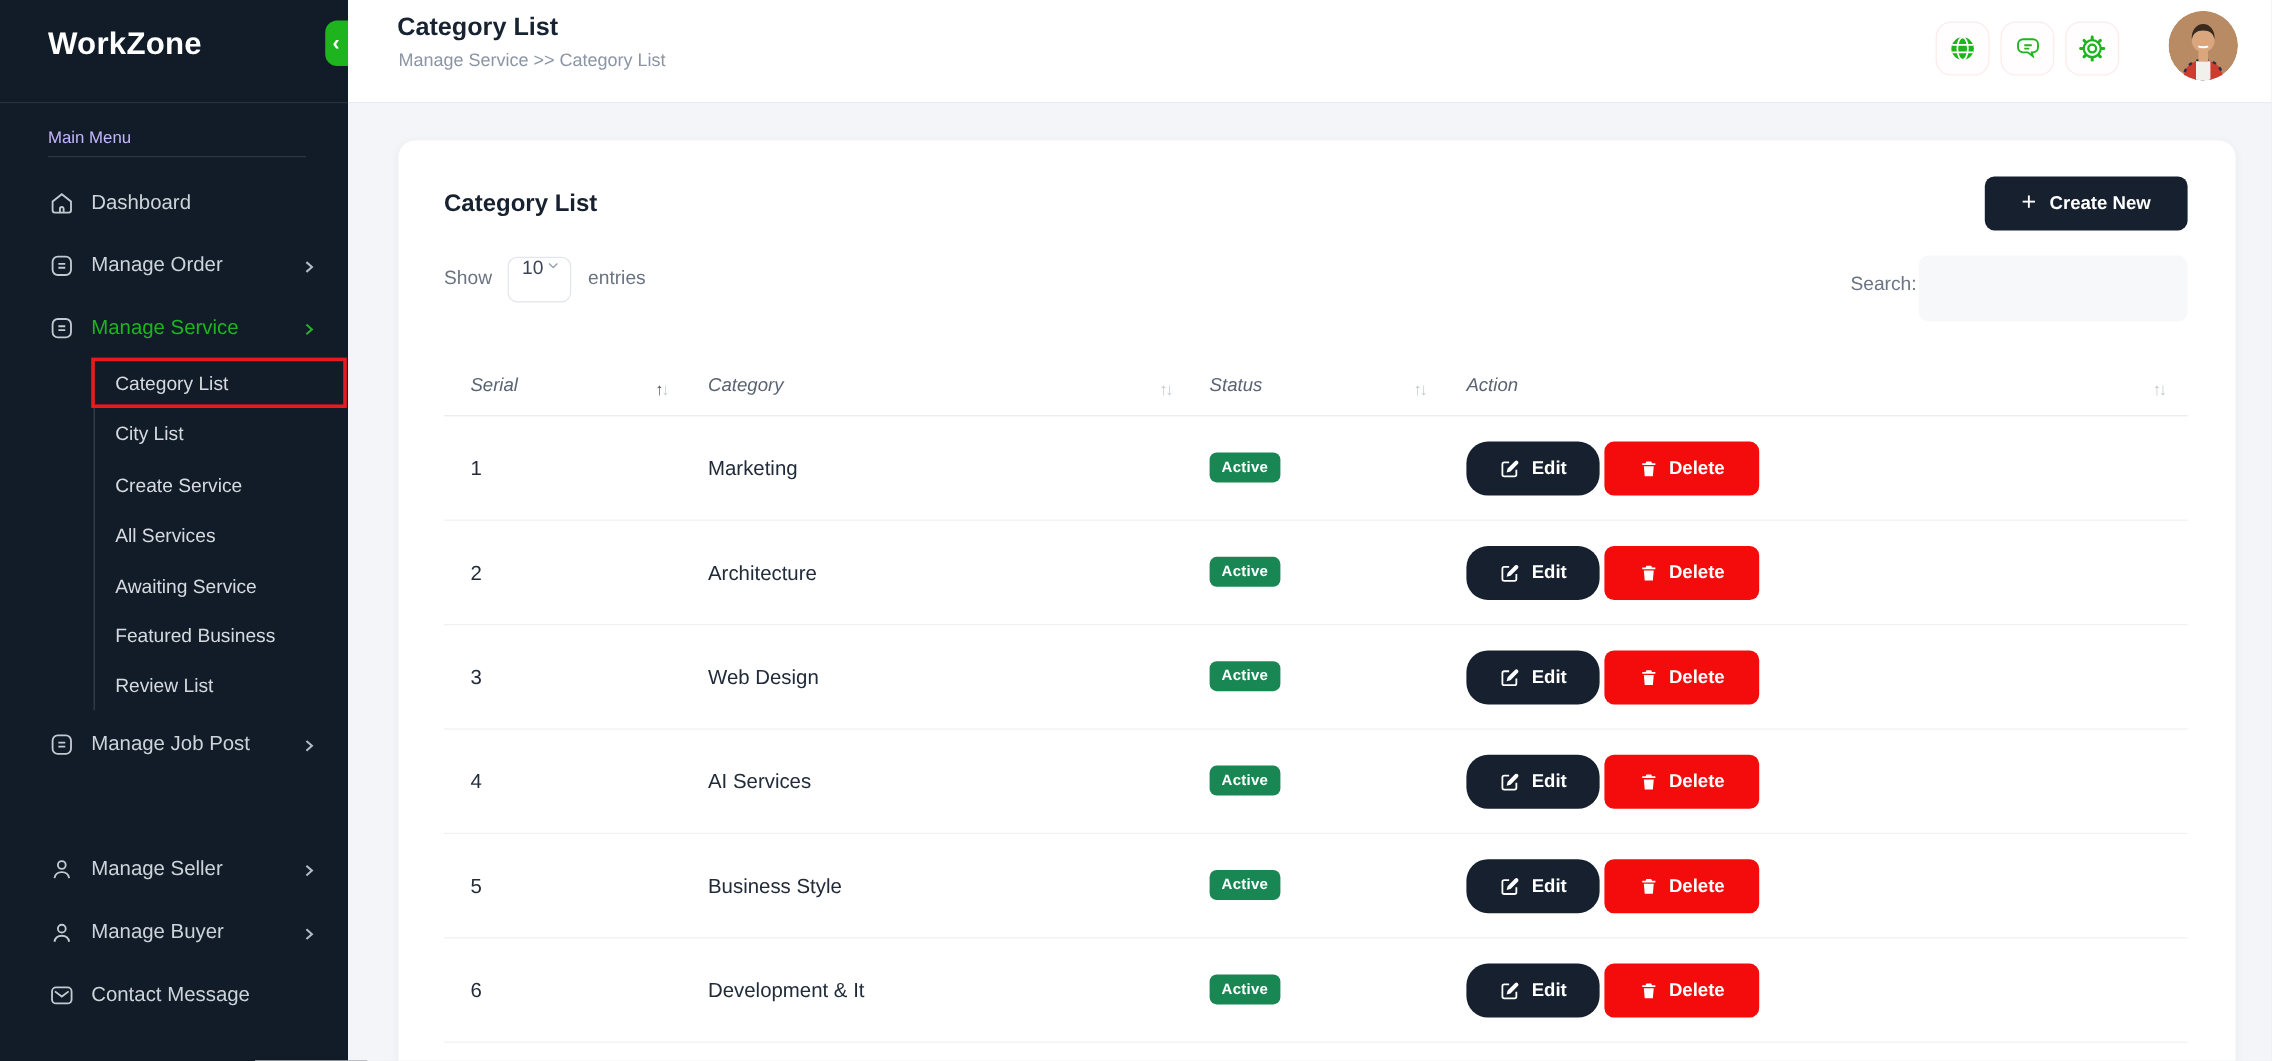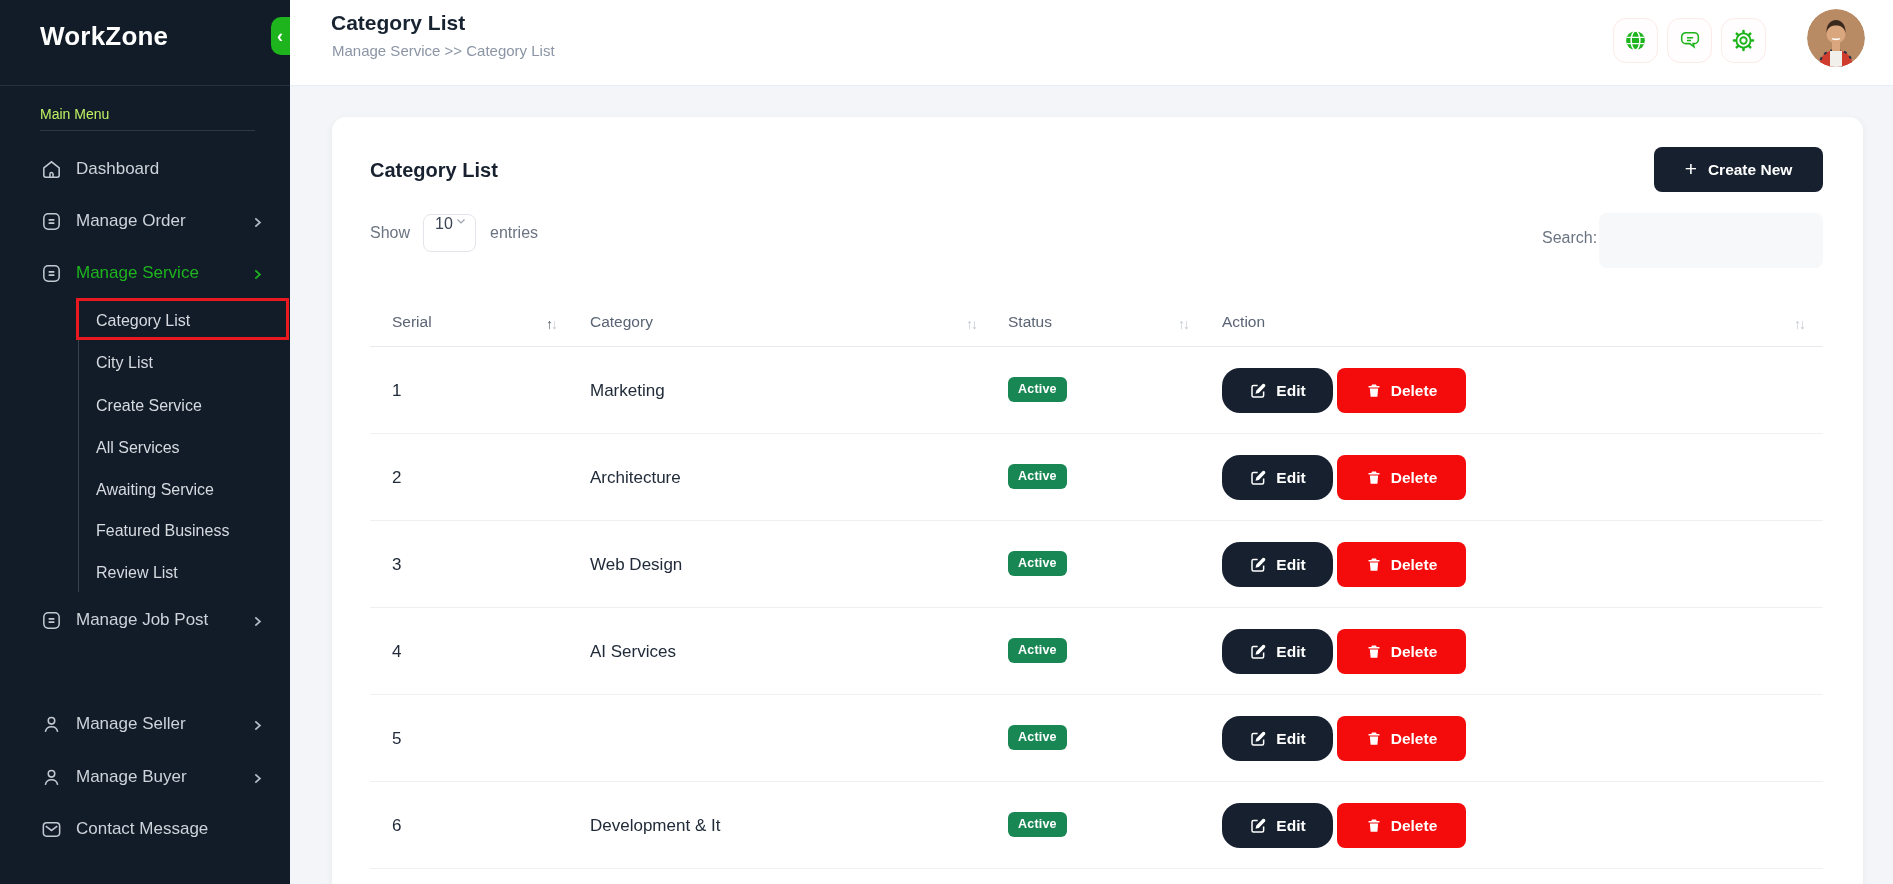--- a/index.html
+++ b/index.html
@@ -4,21 +4,21 @@
 <style>
   * { margin:0; padding:0; box-sizing:border-box; }
   html,body { background:#e9eaee; }
   body { font-family:"Liberation Sans","DejaVu Sans",sans-serif; }
   .screen { position:relative; width:1893px; height:884px; overflow:hidden; background:#f4f5f9; }
 
   
   .sidebar { position:absolute; left:0; top:0; width:306px; height:884px; background:#111c28; z-index:1; }
   .brand { position:absolute; left:40px; top:21px; font-size:26px; font-weight:700; color:#ffffff; letter-spacing:.2px; }
   .logo-divider { position:absolute; left:0; top:85px; width:290px; height:1px; background:rgba(255,255,255,.09); }
-  .section-label { position:absolute; left:40px; top:106px; font-size:14px; color:#bef264;text-align:right; }
+  .section-label { position:absolute; left:40px; top:106px; font-size:14px; color:#c4b5fd;text-align:right; }
   .section-underline { position:absolute; left:40px; top:130px; width:215px; height:1px; background:rgba(255,255,255,.12); }
   .nav-item { position:absolute; left:40px; width:225px; height:30px; display:flex; align-items:center; color:#cdd3da; font-size:17px; font-weight:500; cursor:pointer; }
   .nav-item .nico { width:23px; height:23px; margin-right:13px; flex:none; display:flex; align-items:center; }
   .nav-item svg.mi { stroke:#c2c9d1; }
   .nav-item .chev { position:absolute; right:1px; top:8px; }
   .nav-item.active { color:#1db41d; }
   .nav-item.active .chev polyline { stroke:#1db41d; }
   .sub-item { position:absolute; left:96px; width:160px; height:26px; display:flex; align-items:center; color:#d6dae0; font-size:16px; cursor:pointer; }
   .sub-guide { position:absolute; left:78px; top:300px; width:1px; height:292px; background:#39434f; }
   .footer-label { position:absolute; left:34px; top:861px; font-size:14px; color:#737373;margin-top:24px; }
@@ -40,21 +40,21 @@
   .card { position:absolute; left:42px; top:117px; width:1531px; height:800px; background:#ffffff; border-radius:14px; box-shadow:0 2px 8px rgba(22,32,46,.05); }
   .card-title { position:absolute; left:38px; top:42px; font-size:20px; font-weight:700; color:#17212f; }
   .create-btn { position:absolute; left:1322px; top:30px; width:169px; height:45px; background:#16202e; color:#fff; border:none; border-radius:8px; font-size:15.5px; font-weight:700; font-family:inherit; display:flex; align-items:center; justify-content:center; gap:11px; cursor:pointer; }
   .create-btn .plus { font-size:21px; font-weight:400; margin-top:-2px; }
   .show-row { position:absolute; left:38px; top:97px; height:38px; display:flex; align-items:center; font-size:16px; color:#6b7482; }
   .size-select { width:53px; height:38px; margin:0 14px 0 13px; border:1px solid #e2e5ea; border-radius:8px; display:flex; justify-content:space-between; padding:0 8px 0 11px; color:#3c4556; font-size:16px; cursor:pointer; background:#fff; }
   .search-label { position:absolute; left:1210px; top:112px; font-size:16px; color:#6b7482; }
   .search-input { position:absolute; left:1267px; top:96px; width:224px; height:55px; background:#f7f8fa; border:none; border-radius:8px; font-size:16px; color:#333; padding:0 14px; font-family:inherit; }
 
   
-  .thead { position:absolute; left:38px; top:183px; width:1453px; height:47px; border-bottom:1px solid #e8eaef; font-size:15.5px; color:#5a6474; }
+  .thead { position:absolute; left:38px; top:183px; width:1453px; height:47px; border-bottom:1px solid #e8eaef; font-size:15.5px; color:#5a6474;font-style:italic; }
   .th { position:absolute; top:0; height:47px; line-height:44px; cursor:pointer; }
   .sorts { position:absolute; top:0; height:47px; line-height:48px; font-size:14px; letter-spacing:-2px; color:#c3c9d3; cursor:pointer; }
   .sorts .on { color:#525b68; }
   .trow { position:absolute; left:38px; width:1453px; height:87px; border-bottom:1px solid #eef0f3; }
   .cell-serial { position:absolute; left:22px; top:0; line-height:87px; font-size:17px; color:#212b3a; }
   .cell-category { position:absolute; left:220px; top:0; line-height:87px; font-size:17px; color:#212b3a; }
   .badge { position:absolute; left:638px; top:30px; background:#198754; color:#fff; font-size:12.5px; font-weight:700; padding:5px 10px 6px; border-radius:6px; letter-spacing:.2px; }
   .row-btn { position:absolute; top:21px; height:45px; border:none; border-radius:8px; color:#fff; font-size:15.5px; font-weight:700; font-family:inherit; display:flex; align-items:center; justify-content:center; gap:9px; cursor:pointer; }
   .btn-edit { left:852px; width:111px; background:#16202e;border-radius:18px; }
   .btn-delete { left:967px; width:129px; background:#f40b0b; }
@@ -346,20 +346,21 @@
         <button class="row-btn btn-delete">
             <svg width="16" height="17" viewBox="0 0 24 24">
               <path d="M9 3h6l1 2.2h4.2v2.2H3.8V5.2H8zM5.8 9h12.4l-1.1 12.5H6.9z" fill="#fff"></path>
             </svg>
             <span>Delete</span>
           </button>
       </div>
 
       <div class="trow" style="top:578px">
         <span class="cell-serial">5</span>
+        <span class="cell-category">Business Style</span>
         <span class="badge">Active</span>
         <button class="row-btn btn-edit">
             <svg width="18" height="18" viewBox="0 0 24 24">
               <path d="M11.5 4.5H6a2 2 0 0 0-2 2V18a2 2 0 0 0 2 2h11.5a2 2 0 0 0 2-2v-5.5" stroke="#fff" stroke-width="2" fill="none"></path>
               <path d="M18.2 2.8a2.3 2.3 0 0 1 3.2 3.2L13 14.5l-4.3 1.1 1.1-4.3z" fill="#fff"></path>
             </svg>
             <span>Edit</span>
           </button>
         <button class="row-btn btn-delete">
             <svg width="16" height="17" viewBox="0 0 24 24">

